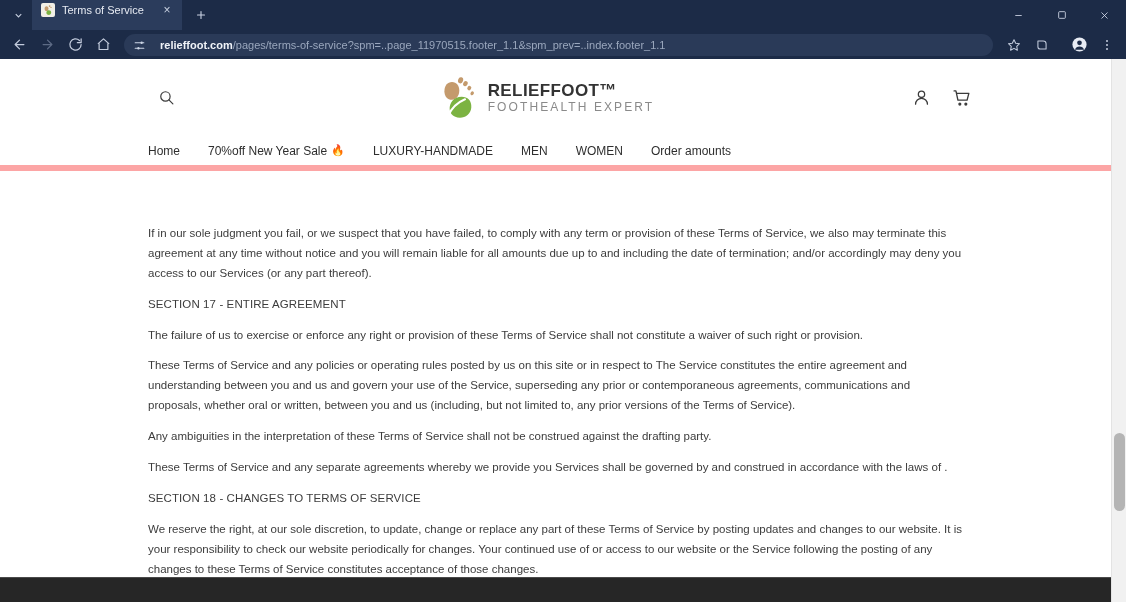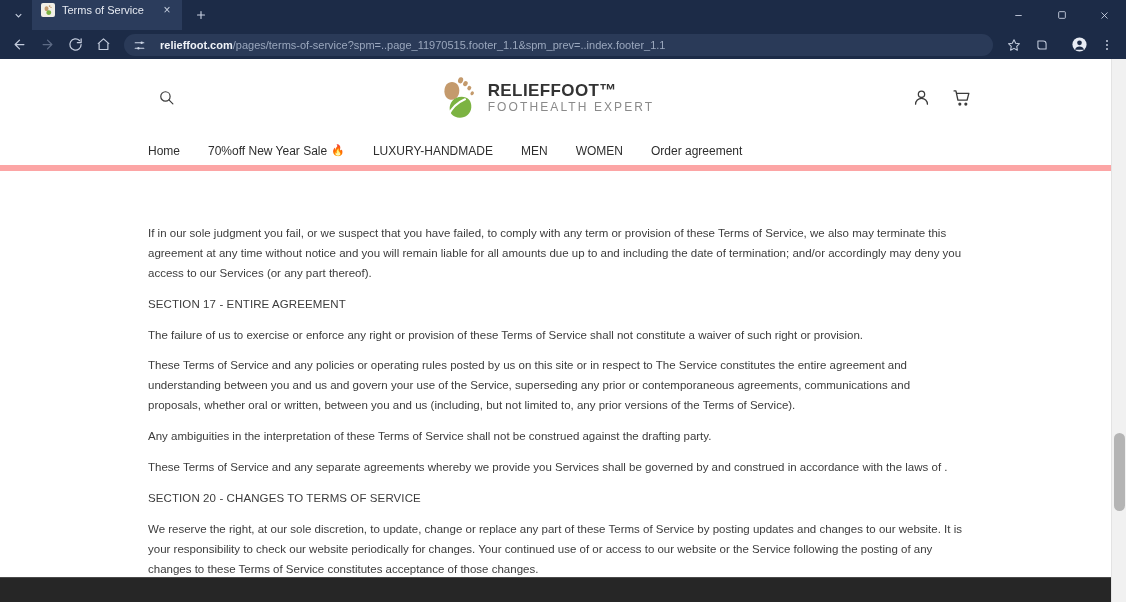--- a/index.html
+++ b/index.html
@@ -278,21 +278,21 @@
 <div id="viewport">
 
   <div id="page-content">
     <p class="para">If in our sole judgment you fail, or we suspect that you have failed, to comply with any term or provision of these Terms of Service, we also may terminate this agreement at any time without notice and you will remain liable for all amounts due up to and including the date of termination; and/or accordingly may deny you access to our Services (or any part thereof).</p>
     <div id="content-blocks">
         <p class="section-head">SECTION 17 - ENTIRE AGREEMENT</p>
         <p class="para">The failure of us to exercise or enforce any right or provision of these Terms of Service shall not constitute a waiver of such right or provision.</p>
         <p class="para">These Terms of Service and any policies or operating rules posted by us on this site or in respect to The Service constitutes the entire agreement and understanding between you and us and govern your use of the Service, superseding any prior or contemporaneous agreements, communications and proposals, whether oral or written, between you and us (including, but not limited to, any prior versions of the Terms of Service).</p>
         <p class="para">Any ambiguities in the interpretation of these Terms of Service shall not be construed against the drafting party.</p>
         <p class="para">These Terms of Service and any separate agreements whereby we provide you Services shall be governed by and construed in accordance with the laws of .</p>
-        <p class="section-head">SECTION 20 - CHANGES TO TERMS OF SERVICE</p>
+        <p class="section-head">SECTION 18 - CHANGES TO TERMS OF SERVICE</p>
         <p class="para">We reserve the right, at our sole discretion, to update, change or replace any part of these Terms of Service by posting updates and changes to our website. It is your responsibility to check our website periodically for changes. Your continued use of or access to our website or the Service following the posting of any changes to these Terms of Service constitutes acceptance of those changes.</p>
       </div>
   </div>
 
   <div id="site-header">
     <div id="header-top">
       <div id="search-icon-wrap">
         <svg width="17" height="17" viewBox="0 0 24 24" fill="none" stroke="currentColor" stroke-width="1.7" stroke-linecap="round">
           <circle cx="10.5" cy="10.5" r="6.6"></circle>
             <path d="M15.4 15.4L21 21"></path>
@@ -345,21 +345,21 @@
         <a class="nav-link">
           <span>LUXURY-HANDMADE</span>
         </a>
         <a class="nav-link">
           <span>MEN</span>
         </a>
         <a class="nav-link">
           <span>WOMEN</span>
         </a>
         <a class="nav-link">
-          <span>Order agreement</span>
+          <span>Order amounts</span>
         </a>
       </nav>
   </div>
 
   <div id="site-footer">
     
   </div>
 
   <div id="scrollbar-track">
     <div id="scrollbar-thumb"></div>

